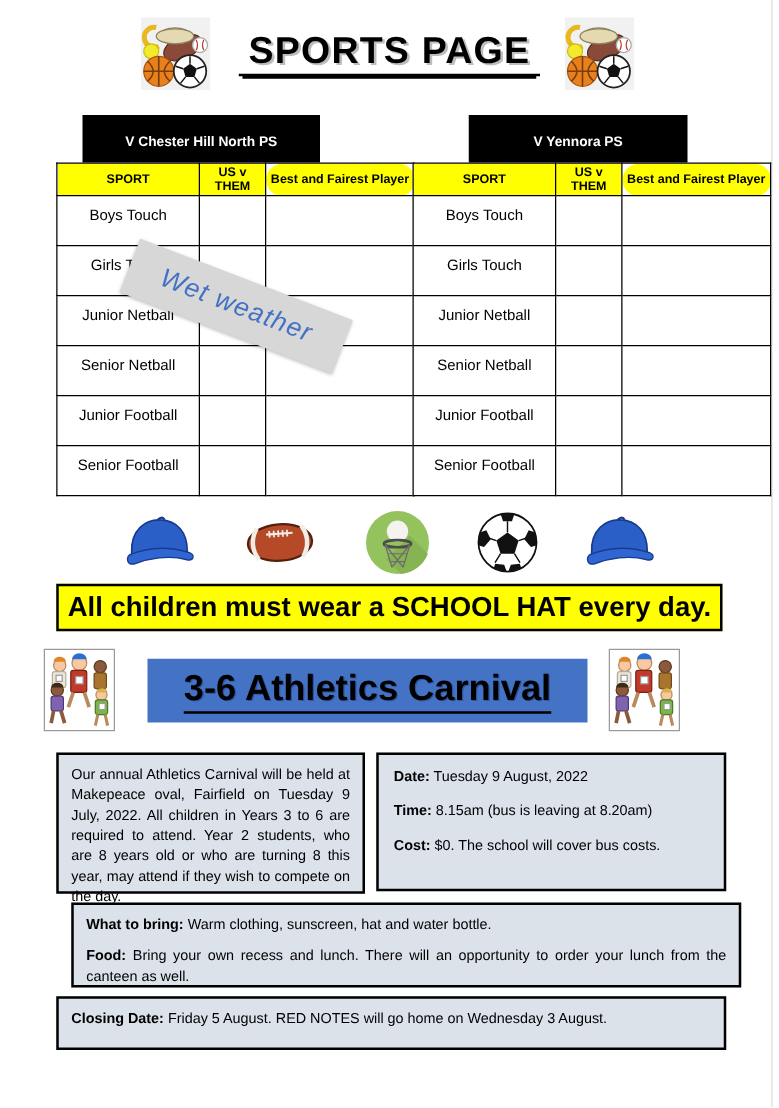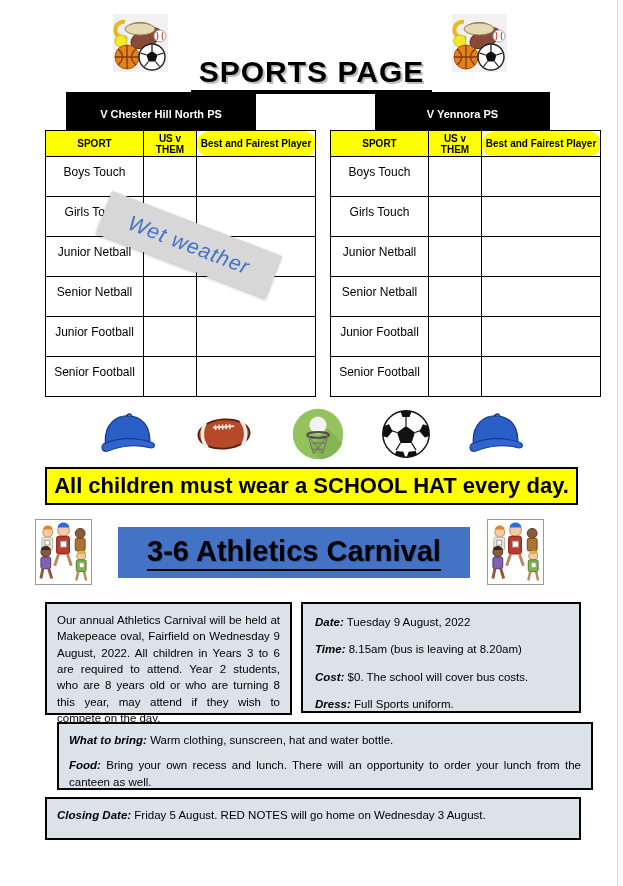--- a/index.html
+++ b/index.html
@@ -10,40 +10,39 @@
   }
   .abs { position:absolute; }
   .edge-line { left:617px; top:0; width:1px; height:886px; background:#dcdcdc; }
 
   
   .clipart-box { width:55px; height:58px; background:#f1f1f1; }
   .page-title {
     left:0; right:0; top:24px; text-align:center;
     font-size:30px; font-weight:800; letter-spacing:1px;
     text-shadow:2px 2px 0 #bdbdbd;
-    margin-top:31px;
   }
   .page-title .tt {
     border-bottom:2px solid #000; box-shadow:0 5px 0 -3px #000; padding:0 8px 2px;
   }
 
   
   .vs-banner {
     background:#000; color:#fff; font-weight:bold; font-size:11px;
     display:flex; align-items:center; justify-content:center; height:44px;
   }
 
   
   table.score { border-collapse:collapse; table-layout:fixed; width:270px; background:#fff; }
   table.score th, table.score td { border:1px solid #000; overflow:hidden; }
   table.score th {
     background:#ffff00; height:26px; font-size:10px; font-weight:bold; text-align:center;
   }
   table.score td { height:40px; font-size:12px; text-align:center; vertical-align:top; padding-top:8px; }
-  .col-sport { width:98px; } .col-score { width:53px; } .col-player { width:119px;border-radius:13px; }
+  .col-sport { width:114px; } .col-score { width:53px; } .col-player { width:119px;border-radius:13px; }
 
   
   .wet-overlay {
     left:98px; top:222px; width:182px; height:46px; background:#d7d7d7;
     transform:rotate(21deg); display:flex; align-items:center; justify-content:center;
     font-size:21px; font-style:italic; color:#4472c4; letter-spacing:1px;
     box-shadow:0 1px 3px rgba(0,0,0,.25);
   }
 
   
@@ -76,21 +75,21 @@
   .intro-box { left:45px; top:602px; width:247px; height:113px; padding:8px 10px; text-align:justify; }
   .details-box { left:301px; top:602px; width:280px; height:111px; padding:10px 12px; }
   .detail-line { margin-bottom:11px; }
   .bring-box { left:57px; top:722px; width:536px; height:68px; padding:8px 10px; text-align:justify; }
   .bring-box p { margin-bottom:9px; }
   .closing-box { left:45px; top:797px; width:536px; height:43px; padding:8px 10px; }
   .expect-line {
     text-align:center; font-weight:bold; font-style:italic; font-size:13.5px; margin-top:8px;
     letter-spacing:.2px;
   }
-  b { font-weight:bold;font-style:italic; }
+  b { font-weight:bold; }
 </style>
 </head>
 <body>
 
 <div class="page">
   <div class="abs edge-line"></div>
 
   <div class="abs clipart-box" style="left:113px; top:14px;">
     <svg width="55" height="58" viewBox="0 0 55 58">
       <rect width="55" height="58" fill="#f1f1f1"></rect>
@@ -308,28 +307,27 @@
       <path d="M7 49 l-2 10 M13 49 l3 10" stroke="#8a5a3b" stroke-width="3"></path>
       <circle cx="46" cy="36" r="4.5" fill="#f7c9a2" stroke="#b88a5e"></circle>
         <path d="M42 34 a4.5 3.5 0 0 1 9 0" fill="#d8b24a"></path>
       <rect x="41" y="40" width="10" height="12" rx="2" fill="#7ab648" stroke="#4a7a22"></rect>
         <rect x="44" y="43" width="5" height="5" fill="#fff" stroke="#999"></rect>
       <path d="M43 52 l-2 9 M49 52 l2 9" stroke="#b88a5e" stroke-width="2.5"></path>
     </svg>
   </div>
 
   <div class="abs info-box intro-box">
-    <span>Our annual Athletics Carnival will be held at Makepeace oval, Fairfield on Wednesday 9 August, 2022. All children in Years 3 to 6 are required to attend. Year 2 students, who are 8 years old or who are turning 8 this year, may attend if they wish to compete on the day.</span>
+    <span>Our annual Athletics Carnival will be held at Makepeace oval, Fairfield on Tuesday 9 July, 2022. All children in Years 3 to 6 are required to attend. Year 2 students, who are 8 years old or who are turning 8 this year, may attend if they wish to compete on the day.</span>
   </div>
 
   <div class="abs info-box details-box">
     <div class="detail-line"><b>Date:</b><span> Tuesday 9 August, 2022</span></div>
     <div class="detail-line"><b>Time:</b><span> 8.15am (bus is leaving at 8.20am)</span></div>
     <div class="detail-line"><b>Cost:</b><span> $0. The school will cover bus costs.</span></div>
-    <div class="detail-line"><b>Dress:</b><span> Full Sports uniform.</span></div>
   </div>
 
   <div class="abs info-box bring-box">
     <p><b>What to bring:</b><span> Warm clothing, sunscreen, hat and water bottle.</span></p>
     <p><b>Food:</b><span> Bring your own recess and lunch. There will an opportunity to order your lunch from the canteen as well.</span></p>
   </div>
 
   <div class="abs info-box closing-box">
     <div><b>Closing Date:</b><span> Friday 5 August. RED NOTES will go home on Wednesday 3 August.</span></div>
   </div>

